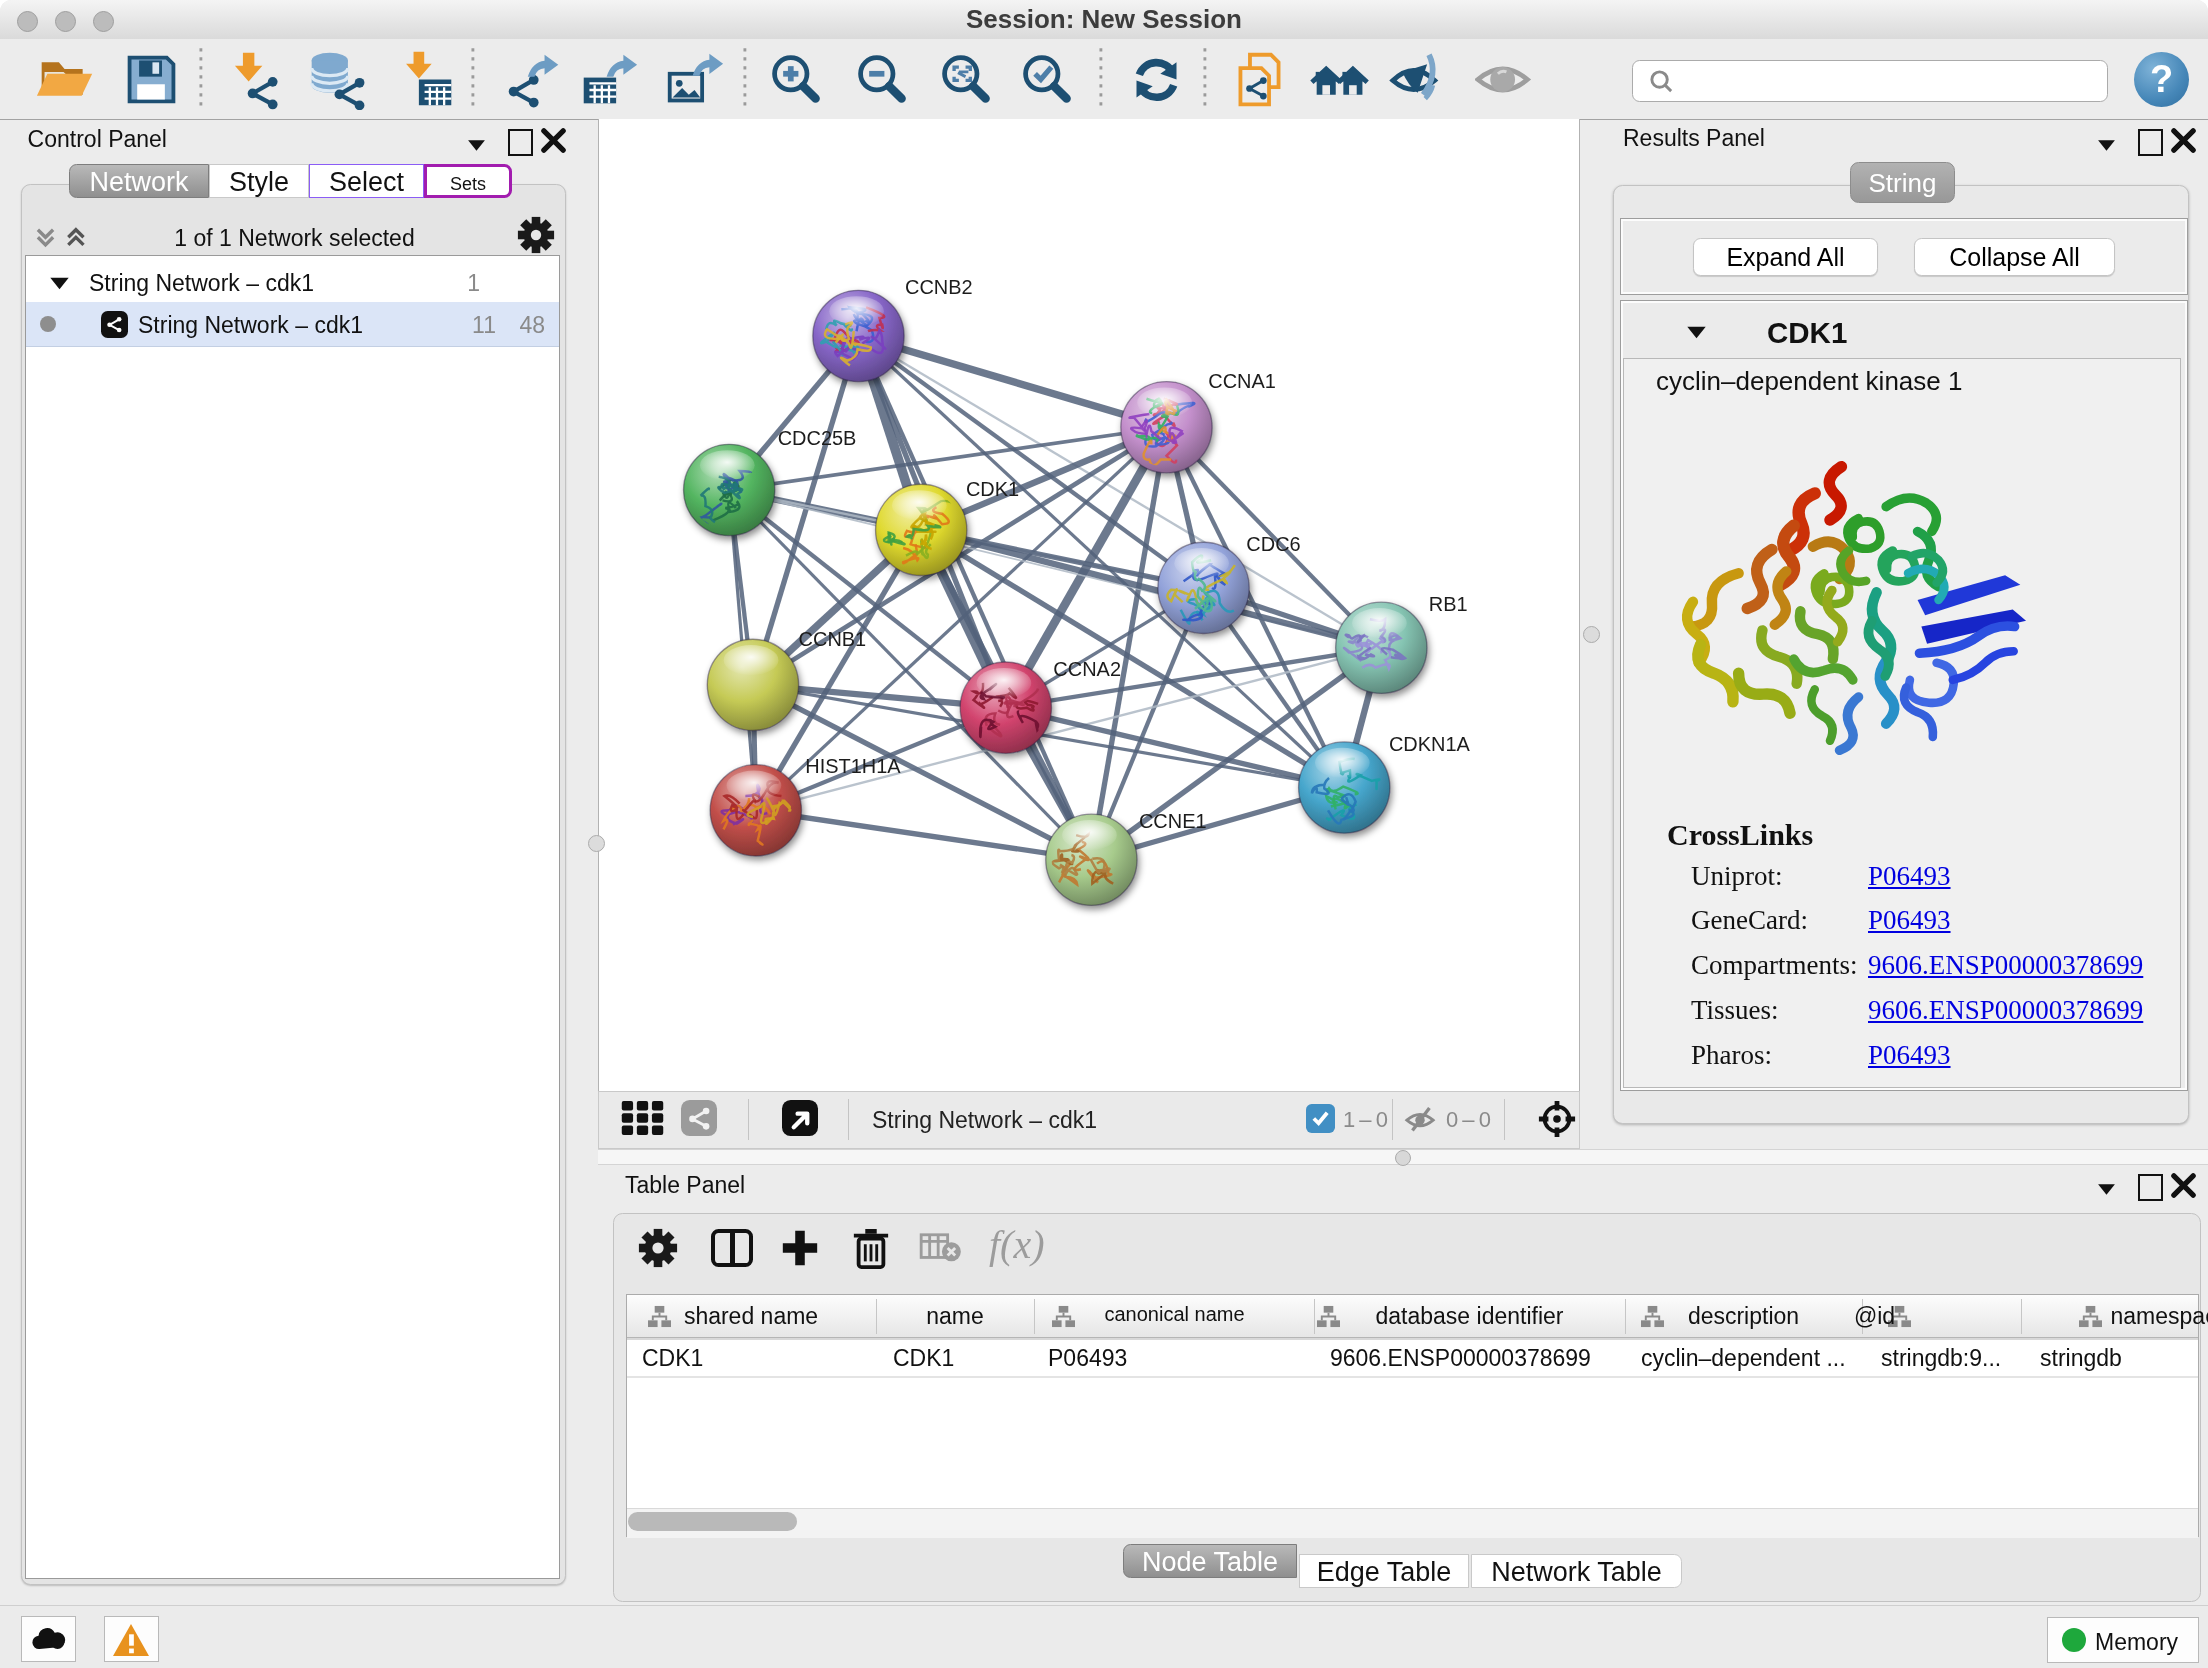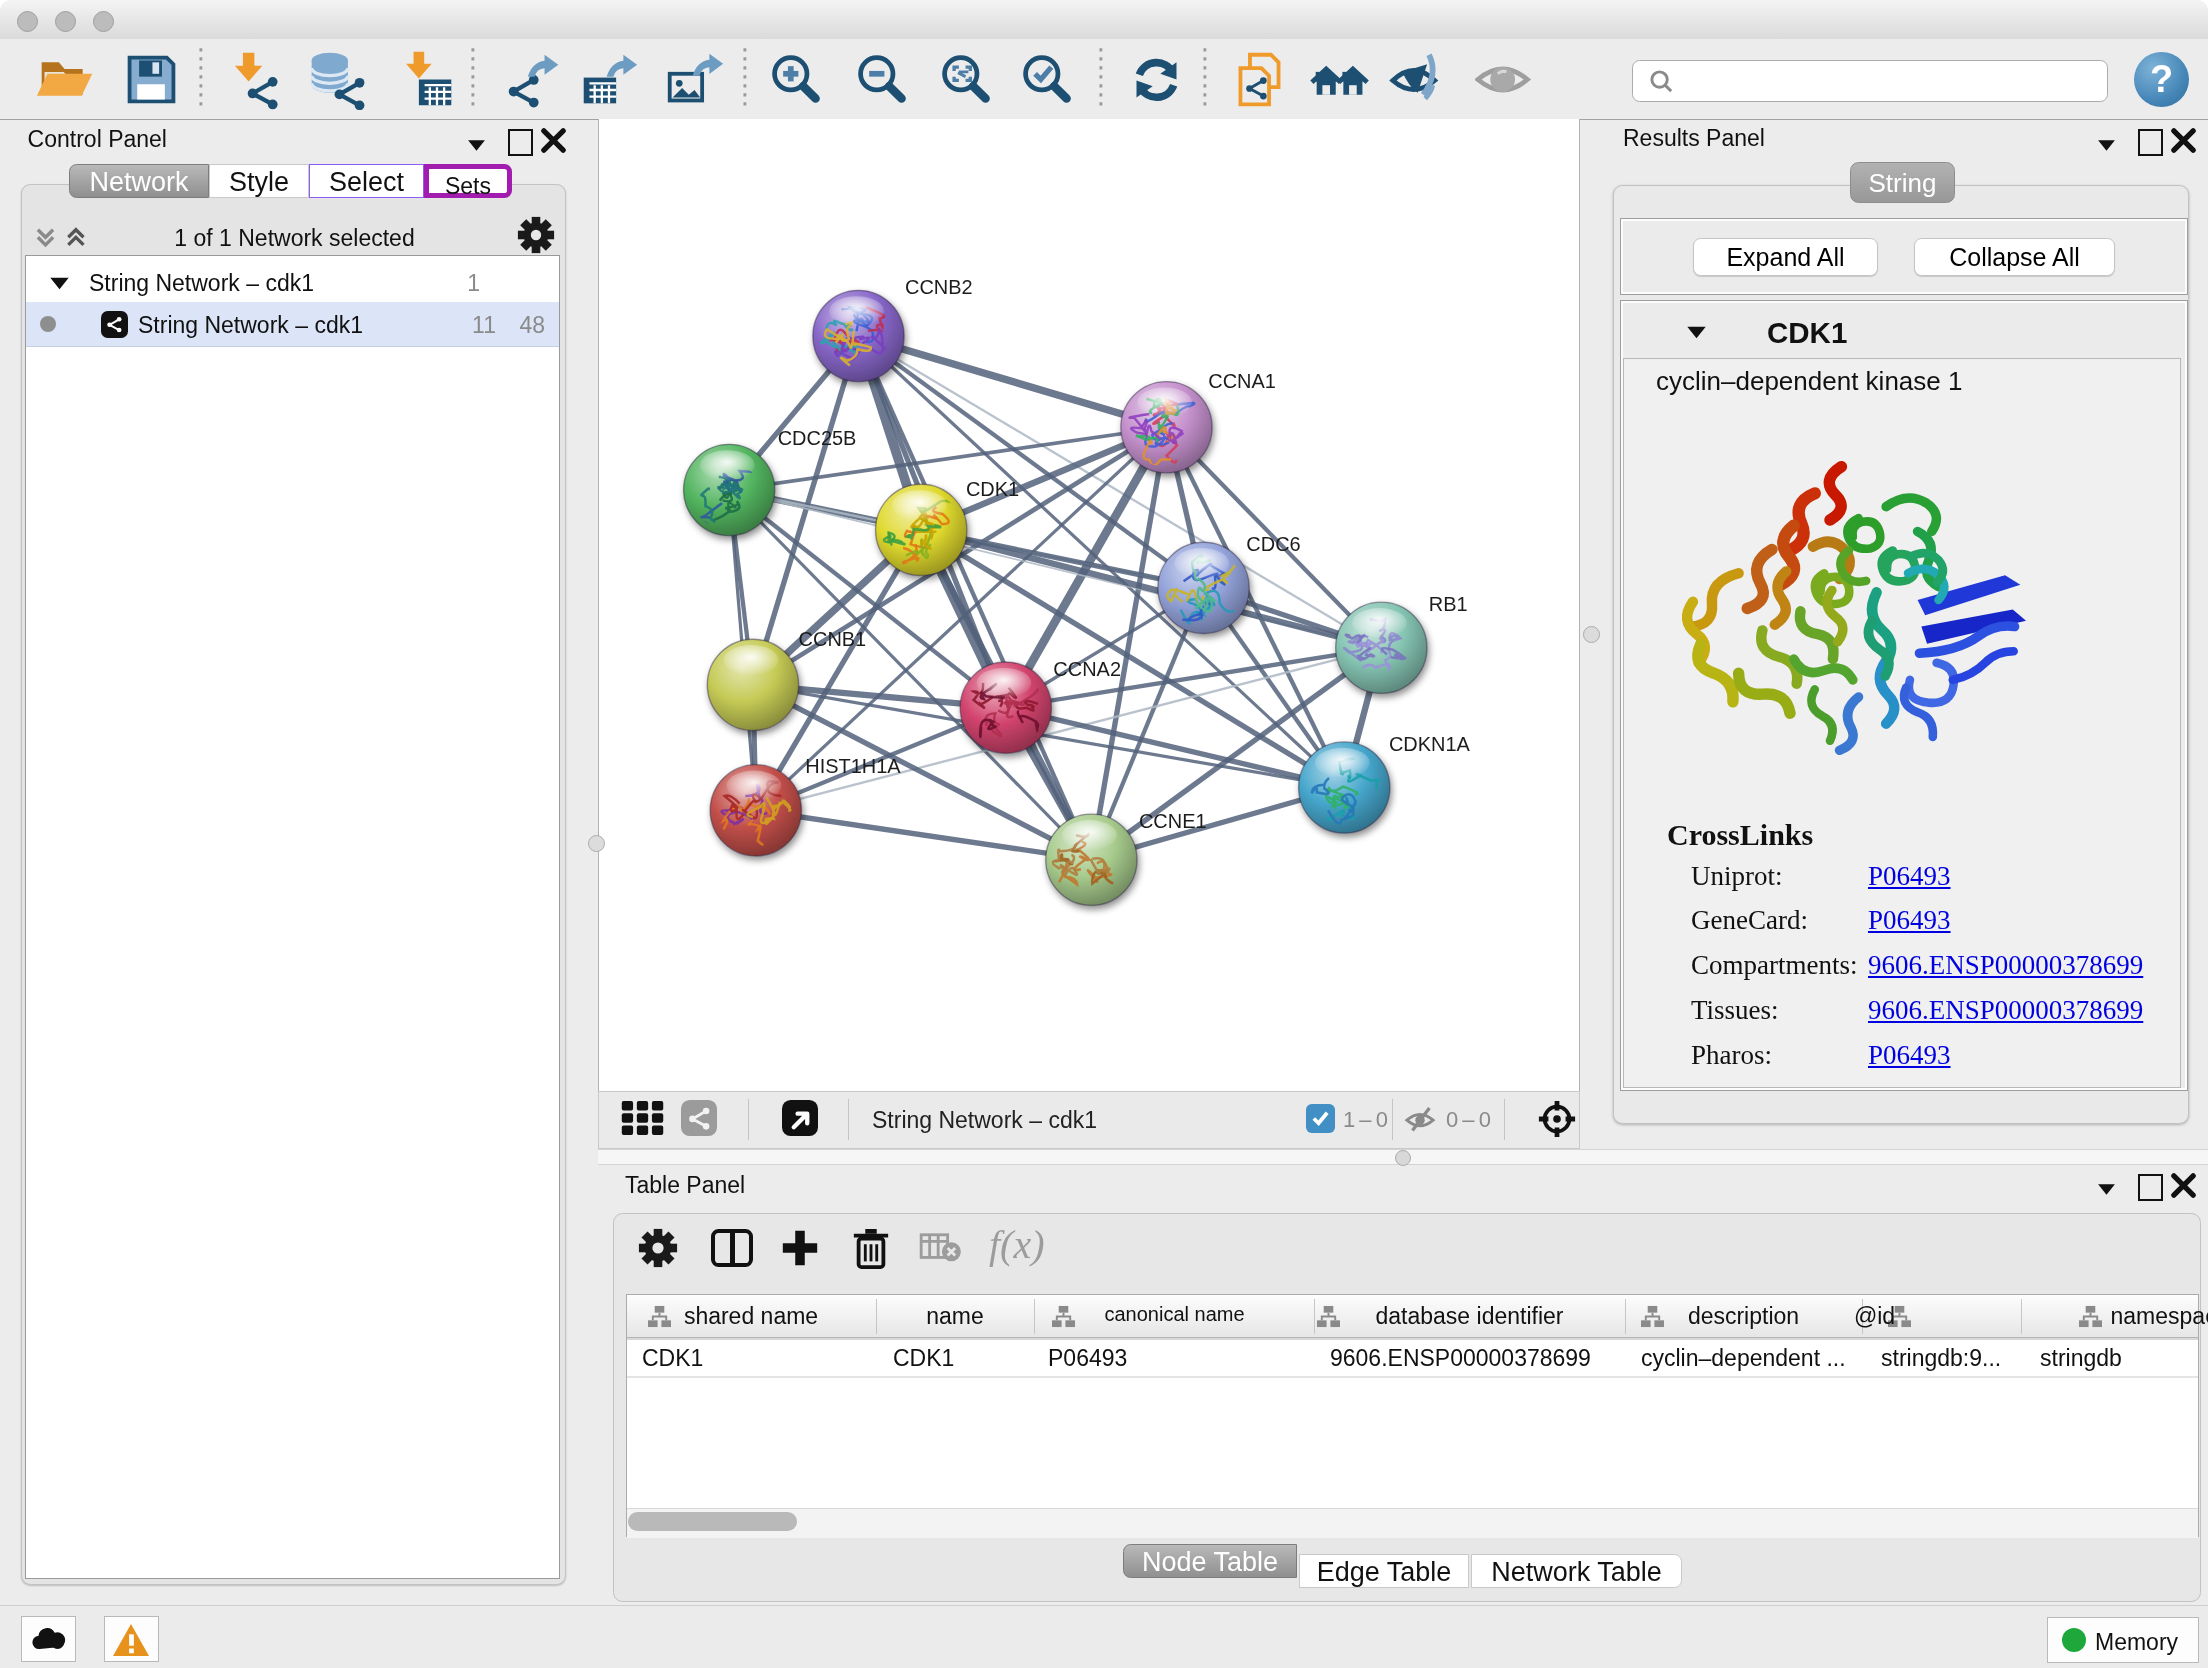--- a/index.html
+++ b/index.html
@@ -3,20 +3,21 @@
 * { margin:0; padding:0; }
 body { width:2208px; height:1668px; background:#fff; font-family:"Liberation Sans",sans-serif; }
 #win { position:absolute; left:0; top:0; width:2208px; height:1668px; background:#ececec; border-radius:11.4px 11.4px 0 0; overflow:hidden; }
 </style></head>
 <body>
 <div id="win">
 <div style="position:absolute;left:0;top:0;width:2208px;height:39px;background:linear-gradient(#f4f4f4,#dadada);border-bottom:1.9px solid #b9b9b9;border-radius:11.4px 11.4px 0 0"></div>
     <div style="position:absolute;left:17px;top:10.5px;width:21px;height:21px;border-radius:50%;background:#bcbcbc;border:1px solid #9e9e9e;box-sizing:border-box"></div>
     <div style="position:absolute;left:55px;top:10.5px;width:21px;height:21px;border-radius:50%;background:#bcbcbc;border:1px solid #9e9e9e;box-sizing:border-box"></div>
     <div style="position:absolute;left:93px;top:10.5px;width:21px;height:21px;border-radius:50%;background:#bcbcbc;border:1px solid #9e9e9e;box-sizing:border-box"></div>
+    <div style="position:absolute;left:0;top:3.8px;width:2208px;text-align:center;font-size:26px;font-weight:600;color:#3c3c3c">Session: New Session</div>
 <div style="position:absolute;left:0;top:39px;width:2208px;height:80px;background:#ececec;border-bottom:1.9px solid #a2a2a2"></div>
 <svg style="position:absolute;left:35px;top:49px" width="61" height="61" viewBox="0 0 64 64">
       <path d="M7 14 L25 14 L31 21 L50 21 L50 48 L7 48 Z" fill="#b5731d"></path>
       <path d="M10 24 L30 24 L34 28 L56 28 L56 33 L10 33 Z" fill="#e8e4da"></path>
       <path d="M2 49 L13 26 L60 26 L49 49 Z" fill="#f2a843"></path>
     </svg>
     <svg style="position:absolute;left:121px;top:49px" width="61" height="61" viewBox="0 0 64 64">
       <path d="M9 9 L48 9 L55 16 L55 55 L9 55 Z" fill="#86add0" stroke="#1d4f72" stroke-width="4"></path>
       <rect x="19" y="12" width="24" height="17" fill="#1d4f72"></rect>
       <rect x="33" y="14" width="7" height="12" fill="#d9e6f2"></rect>
@@ -160,21 +161,21 @@
       <path d="M2 5 L18 5 L10 15 Z" fill="#111"></path>
     </svg>
     <div style="position:absolute;left:508px;top:129px;width:21px;height:23px;border:2.9px solid #111"></div>
     <svg style="position:absolute;left:540px;top:127px" width="27" height="27" viewBox="0 0 28 28">
       <path d="M4 4 L24 24 M24 4 L4 24" stroke="#111" stroke-width="5.5" stroke-linecap="round"></path>
     </svg>
     <div style="position:absolute;left:21px;top:184px;width:543px;height:1399px;background:#e4e4e4;border:1px solid #c2c2c2;border-radius:9.5px;box-shadow:0 1px 1.9px rgba(0,0,0,0.2)"></div>
     <div style="position:absolute;left:69px;top:164px;width:140px;height:34px;background:linear-gradient(#b9b9b9,#8f8f8f);color:#fff;border:1px solid #7d7d7d;border-radius:7.6px 0 0 7.6px;font-size:27px;text-align:center;line-height:34px;box-sizing:border-box">Network</div>
     <div style="position:absolute;left:209px;top:164px;width:100px;height:34px;background:#fff;color:#111;border:1px solid #c9c9c9;border-radius:0 0 0 0;font-size:27px;text-align:center;line-height:34px;box-sizing:border-box">Style</div>
     <div style="position:absolute;left:309px;top:164px;width:115px;height:34px;background:#fff;color:#111;border:1px solid #8b5cf6;border-radius:0 0 0 0;font-size:27px;text-align:center;line-height:34px;box-sizing:border-box">Select</div>
-    <div style="position:absolute;left:424px;top:164px;width:88px;height:34px;background:#fff;color:#111;border:5px solid #a21caf;border-radius:0 7.6px 7.6px 0;font-size:23px;text-align:center;line-height:34px;box-sizing:border-box">Sets</div>
+    <div style="position:absolute;left:424px;top:164px;width:88px;height:34px;background:#fff;color:#111;border:3px solid #a21caf;border-radius:0 7.6px 7.6px 0;font-size:18px;text-align:center;line-height:34px;box-sizing:border-box">Sets</div>
     <svg style="position:absolute;left:34px;top:224px" width="61" height="28.5" viewBox="0 0 64 30">
       <path d="M4 6 L12 14 L20 6 M4 14 L12 22 L20 14" fill="none" stroke="#8a8a8a" stroke-width="3.5"></path>
       <path d="M36 22 L44 14 L52 22 M36 14 L44 6 L52 14" fill="none" stroke="#555" stroke-width="3.5"></path>
     </svg>
     <div style="position:absolute;left:95px;top:225px;width:399px;text-align:center;font-size:23px;color:#111">1 of 1 Network selected</div>
     <svg style="position:absolute;left:516px;top:215px;overflow:visible" width="40" height="40" viewBox="542 226 42 42">
       <rect x="-4.5" y="-19" width="9" height="9" fill="#1a1a1a" transform="translate(563,247) rotate(0)"></rect>
       <rect x="-4.5" y="-19" width="9" height="9" fill="#1a1a1a" transform="translate(563,247) rotate(45)"></rect>
       <rect x="-4.5" y="-19" width="9" height="9" fill="#1a1a1a" transform="translate(563,247) rotate(90)"></rect>
       <rect x="-4.5" y="-19" width="9" height="9" fill="#1a1a1a" transform="translate(563,247) rotate(135)"></rect>

